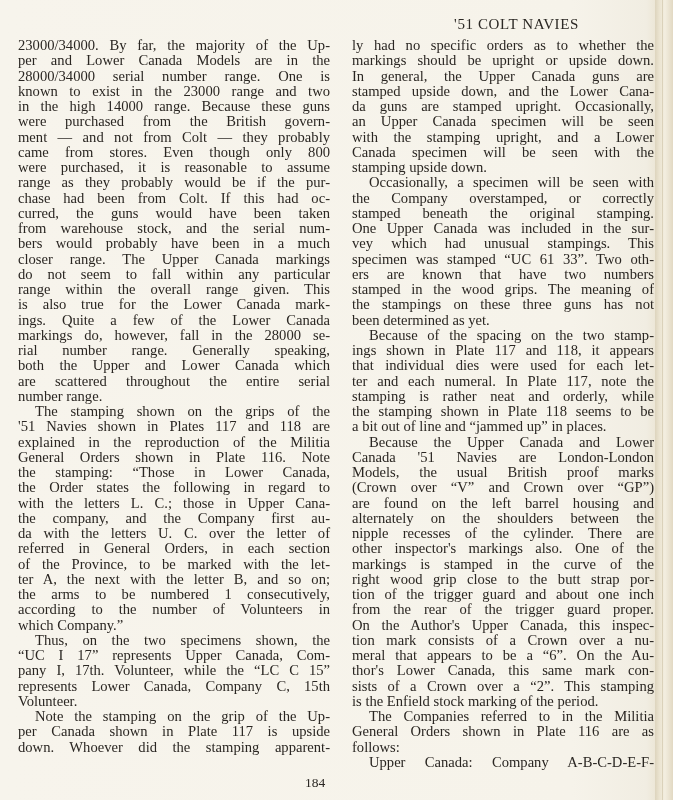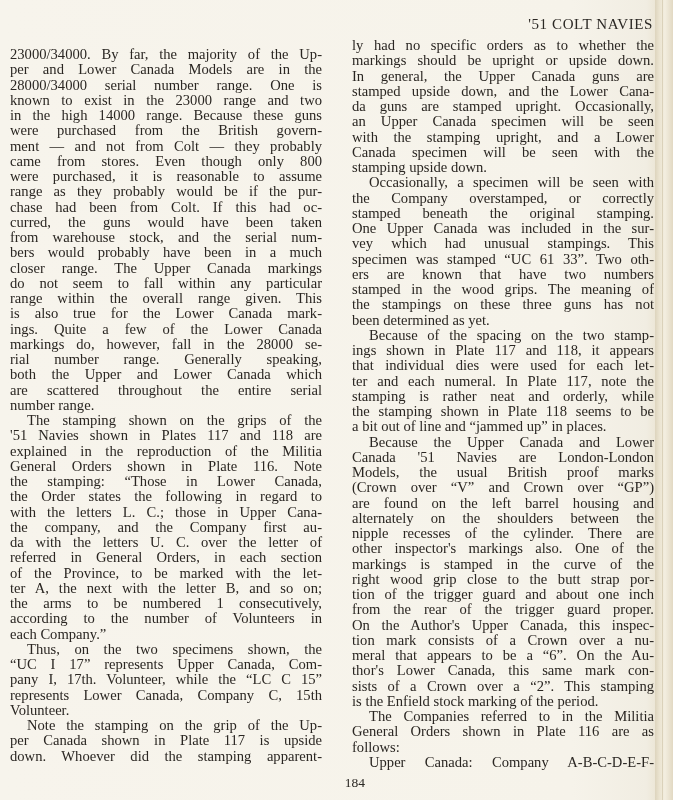--- a/index.html
+++ b/index.html
@@ -16,35 +16,35 @@
   .binding {
     position: absolute; top: 0; left: 655px; width: 18px; height: 800px;
     background: linear-gradient(90deg, #ddd4bd 0%, #ebe4d1 25%, #f3eee0 55%, #e2d9c3 100%);
   }
   .binding::after {
     content: ""; position: absolute; left: 7px; top: 0; width: 1px; height: 800px;
     background: rgba(180,165,130,0.35);
   }
   .running-head {
     position: absolute; top: 16px; left: 380px; width: 273px;
-    text-align: right; font-size: 15px; letter-spacing: 0.6px; color: #2b2824;
+    text-align: center; font-size: 15px; letter-spacing: 0.6px; color: #2b2824;
     font-family: "Liberation Serif", serif;
   }
   .col {
     position: absolute; top: 38px;
     font-family: "Liberation Serif", serif;
     font-size: 14.6px; line-height: 15.25px;
   }
-  .col-left { left: 10px; width: 312px; margin-top: 9px; }
+  .col-left { left: 18px; width: 312px; }
   .col-right { left: 352px; width: 302px; overflow: hidden; }
   .line { display: block; white-space: nowrap; text-align: justify; text-align-last: justify; height: 15.25px; }
   .line.last { text-align-last: left; }
   .line.indent { padding-left: 17px; }
   .page-number {
-    position: absolute; top: 775px; left: 305px; width: 60px; text-align: right;
+    position: absolute; top: 775px; left: 305px; width: 60px; text-align: left;
     font-family: "Liberation Serif", serif; font-size: 13.5px; color: #2b2824;
   }
   b { font-weight: normal; }
 </style>
 </head>
 <body>
 
 <div class="page">
   <div class="running-head">'51 COLT NAVIES</div>
 
@@ -80,21 +80,21 @@
       <span class="line">the stamping: “Those in Lower Canada,</span>
       <span class="line">the Order states the following in regard to</span>
       <span class="line">with the letters L. C.; those in Upper Cana-</span>
       <span class="line">the company, and the Company first au-</span>
       <span class="line">da with the letters U. C. over the letter of</span>
       <span class="line">referred in General Orders, in each section</span>
       <span class="line">of the Province, to be marked with the let-</span>
       <span class="line">ter A, the next with the letter B, and so on;</span>
       <span class="line">the arms to be numbered 1 consecutively,</span>
       <span class="line">according to the number of Volunteers in</span>
-      <span class="line last">each Company.”</span>
+      <span class="line last">which Company.”</span>
       <span class="line indent">Thus, on the two specimens shown, the</span>
       <span class="line">“UC I 17” represents Upper Canada, Com-</span>
       <span class="line">pany I, 17th. Volunteer, while the “LC C 15”</span>
       <span class="line">represents Lower Canada, Company C, 15th</span>
       <span class="line last">Volunteer.</span>
       <span class="line indent">Note the stamping on the grip of the Up-</span>
       <span class="line">per Canada shown in Plate 117 is upside</span>
       <span class="line">down. Whoever did the stamping apparent-</span>
     </div>
   <div class="col col-right" id="col-right">

